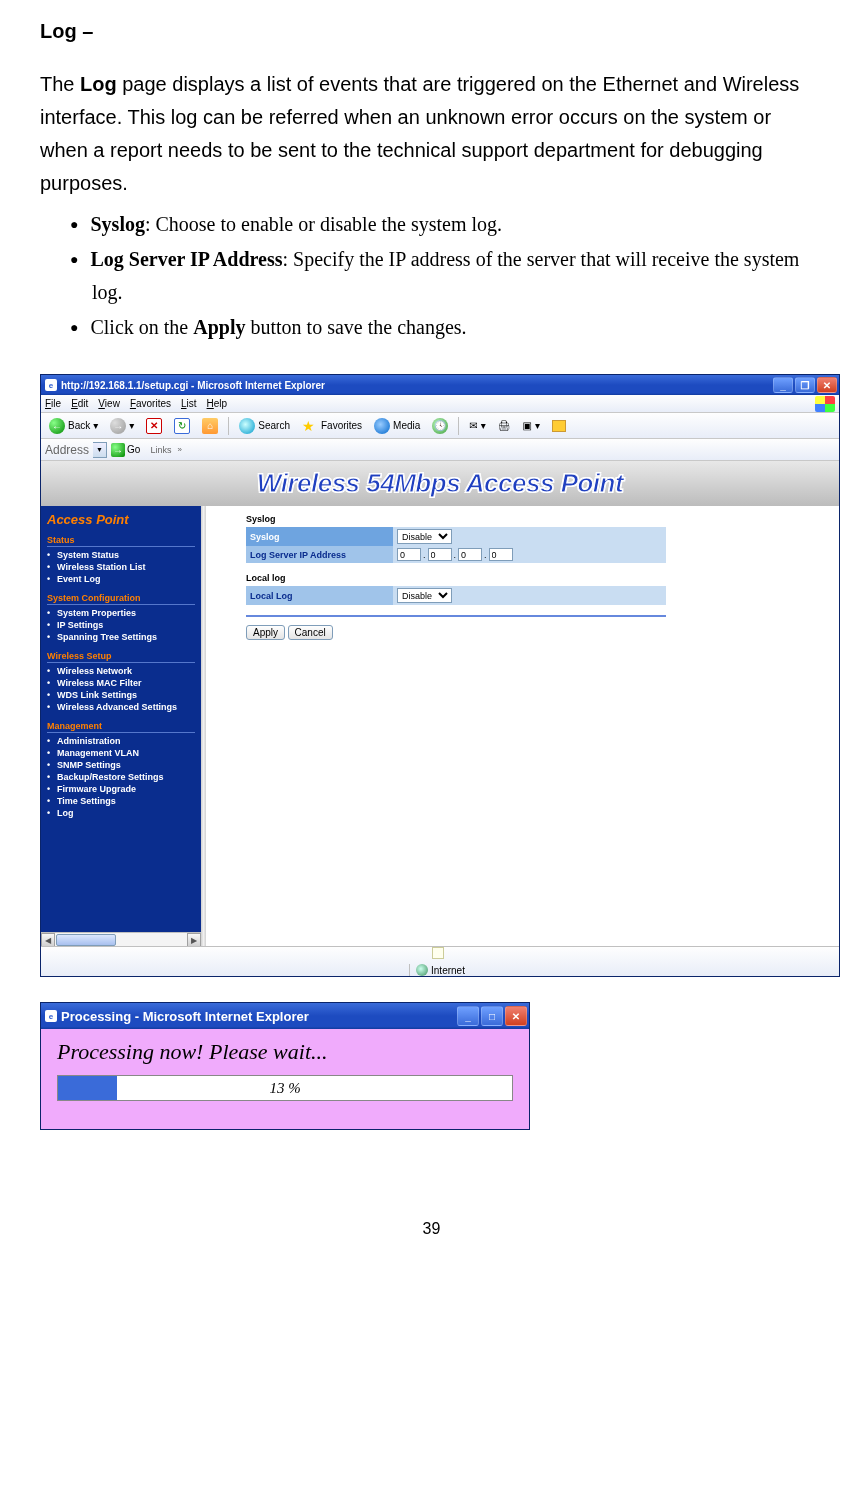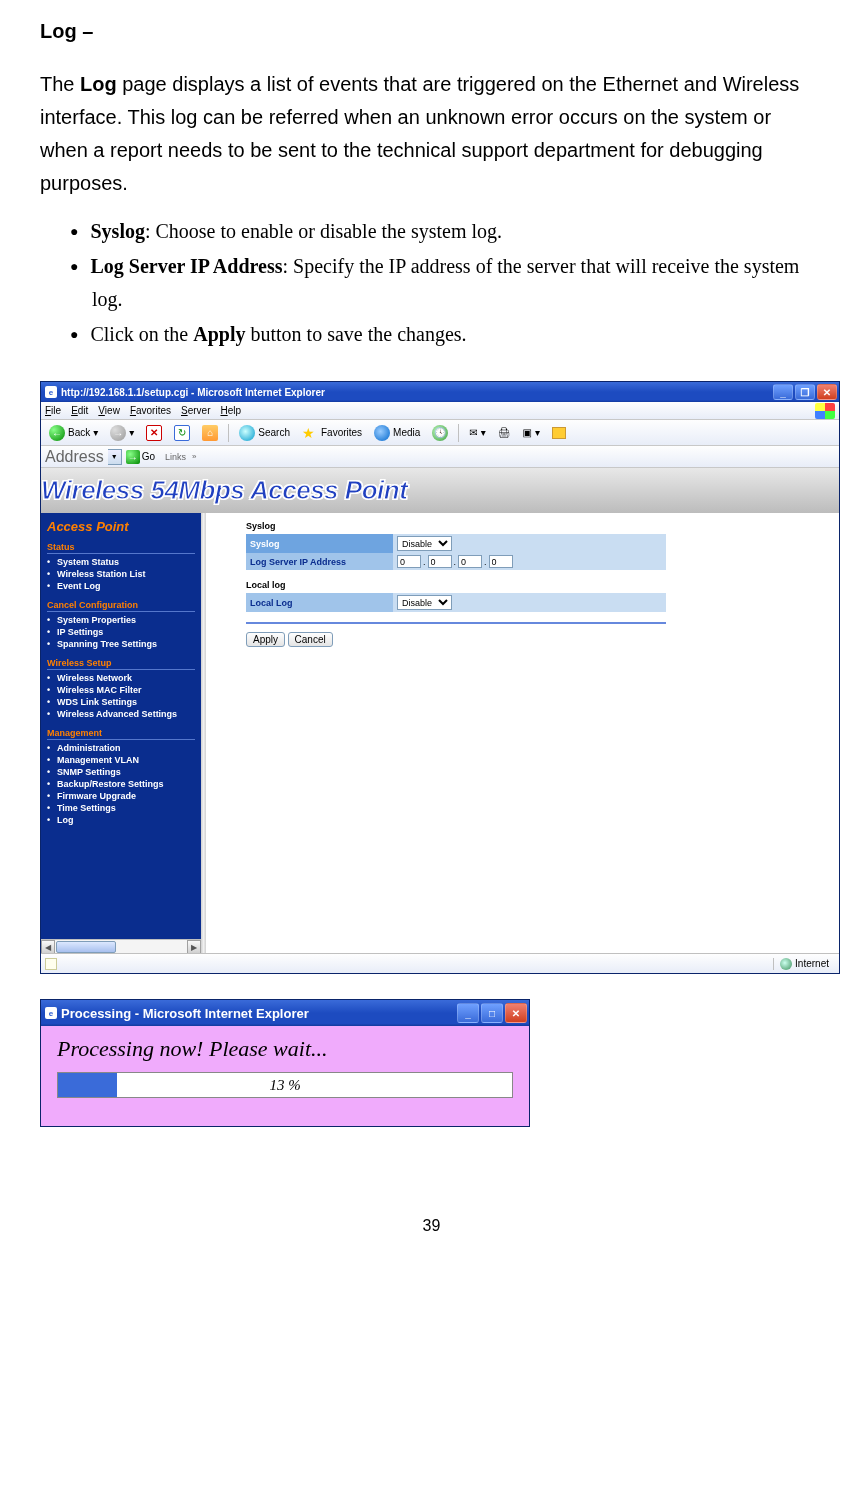--- a/index.html
+++ b/index.html
@@ -12,21 +12,21 @@
     color: #000;
   }
   .section-heading {
     font-weight: bold;
     font-size: 20px;
     margin-bottom: 25px;
   }
   .body-text {
     font-size: 20px;
     line-height: 1.65;
-    margin-bottom: 15px;
+    margin-bottom: 8px;
   }
   .body-text .bold { font-weight: bold; }
   ul.bullets {
     list-style: none;
     padding-left: 30px;
     margin: 0 0 30px 0;
     font-family: Liberation Serif, serif;
   }
   ul.bullets li {
     font-size: 20px;
@@ -112,32 +112,32 @@
   .tb-home{width:16px;height:16px;background:linear-gradient(#ffcc66,#ff9933);display:flex;align-items:center;justify-content:center;color:#fff;border-radius:2px;}
   .tb-search{width:16px;height:16px;background:radial-gradient(circle at 40% 40%,#cff,#09c);border-radius:50%;}
   .tb-fav{width:16px;height:16px;color:#ffcc00;font-size:14px;}
   .tb-media{width:16px;height:16px;background:radial-gradient(circle at 40% 40%,#9cf,#06c);border-radius:50%;}
   .tb-sep{width:1px;height:18px;background:#c0c0c0;margin:0 2px;}
   .addressbar {
     background: linear-gradient(#fefefe,#e8edf8);
     height:22px;display:flex;align-items:center;
     padding:0 4px;gap:4px;border-bottom:1px solid #c8c8c8;
   }
-  .addressbar .lbl{font-size:16px;color:#666;}
+  .addressbar .lbl{font-size:12px;color:#666;}
   .addr-input{flex:1;height:16px;border:1px solid #7f9db9;background:#fff;font-size:10px;padding:0 3px;display:flex;align-items:center;}
   .addr-input .pageico{width:12px;height:12px;background:#e8e8ff;border:1px solid #99c;margin-right:3px;}
   .addr-dd{width:14px;height:16px;border:1px solid #7f9db9;border-left:none;background:linear-gradient(#eef,#cde);display:flex;align-items:center;justify-content:center;font-size:7px;}
   .go-btn{display:flex;align-items:center;gap:2px;font-size:10px;}
   .go-ico{width:14px;height:14px;background:radial-gradient(circle at 30% 30%,#8f8,#080);border-radius:2px;color:#fff;display:flex;align-items:center;justify-content:center;}
 
   
   .banner {
     height:45px;
     background:linear-gradient(#e8e8e8,#bcbcbc);
-    display:flex;align-items:center;
+    display:flex;align-items:center;justify-content:center;
   }
   .banner-text {
     font-family: Arial Black, Arial, sans-serif;
     font-size:26px; font-weight:900; font-style:italic;
     color:#2040c0;
     -webkit-text-stroke: 1px #fff;
     text-shadow: 1px 1px 0 #fff, -1px -1px 0 #fff, -1px 1px 0 #fff, 1px -1px 0 #fff;
     letter-spacing: -0.5px;
   }
   .content-row { display:flex; height:440px; }
@@ -177,21 +177,21 @@
   .row-a td{background:#6ea4e0;color:#fff;font-weight:bold;}
   .row-a td:nth-child(2),.row-b td:nth-child(2){background:#c9ddf2;color:#000;font-weight:normal;}
   .row-b td{background:#a0c4ea;color:#0a2d8e;font-weight:bold;}
   .sel{border:1px solid #7f9db9;font-size:9px;background:#fff;padding:0;height:15px;width:55px;}
   .ipbox{width:24px;height:13px;border:1px solid #7f9db9;font-size:9px;text-align:left;padding:0 2px;}
   .ipdots{margin:0 2px;}
   .hr-blue{border:none;border-top:2px solid #6688dd;margin:8px 0;}
   .btnrow{}
   .btn{border:1px solid #7f9db9;background:linear-gradient(#fefefe,#e4e4e4);padding:1px 6px;font-size:10px;border-radius:3px;cursor:pointer;}
 
-  .statusbar{height:20px;background:linear-gradient(#fefefe,#e8edf8);border-top:1px solid #c0c0c0;display:flex;align-items:center;font-size:10px;padding:0 4px;}
+  .statusbar{height:30px;background:linear-gradient(#fefefe,#e8edf8);border-top:1px solid #c0c0c0;display:flex;align-items:center;font-size:10px;padding:0 4px;flex-direction:column;}
   .statusbar .sb-ico{width:12px;height:12px;background:#ffe;border:1px solid #cc9;margin-right:4px;}
   .statusbar .sb-spacer{flex:1;}
   .statusbar .sb-cell{border-left:1px solid #c0c0c0;padding:0 6px;display:flex;align-items:center;gap:3px;}
   .statusbar .globe{width:12px;height:12px;background:radial-gradient(circle at 40% 40%,#cfe,#3a8e5a);border-radius:50%;}
 
   
   .dlg {
     border:1px solid #0a246a; width:490px;
     font-family: Tahoma,Arial,sans-serif;
   }
@@ -227,21 +227,21 @@
     <span class="spacer"></span>
     <span class="winbtn">_</span>
     <span class="winbtn">❐</span>
     <span class="winbtn close">✕</span>
   </div>
   <div class="menubar">
     <span>File</span>
     <span>Edit</span>
     <span>View</span>
     <span>Favorites</span>
-    <span>Server</span>
+    <span>List</span>
     <span>Help</span>
     <span class="winlogo"></span>
   </div>
   <div class="toolbar">
     <div class="tb-btn"><span class="tb-ico tb-back">←</span><span>Back</span> ▾</div>
     <div class="tb-btn"><span class="tb-ico tb-fwd">→</span> ▾</div>
     <div class="tb-btn">
         <span class="tb-stop">✕</span>
       </div>
     <div class="tb-btn">
@@ -295,21 +295,21 @@
     <div class="sidebar">
       <div class="ap-title">Access Point</div>
 
       <div class="grp-head">Status</div>
       <ul>
         <li>System Status</li>
         <li>Wireless Station List</li>
         <li>Event Log</li>
       </ul>
 
-      <div class="grp-head">Cancel Configuration</div>
+      <div class="grp-head">System Configuration</div>
       <ul>
         <li>System Properties</li>
         <li>IP Settings</li>
         <li>Spanning Tree Settings</li>
       </ul>
 
       <div class="grp-head">Wireless Setup</div>
       <ul>
         <li>Wireless Network</li>
         <li>Wireless MAC Filter</li>

